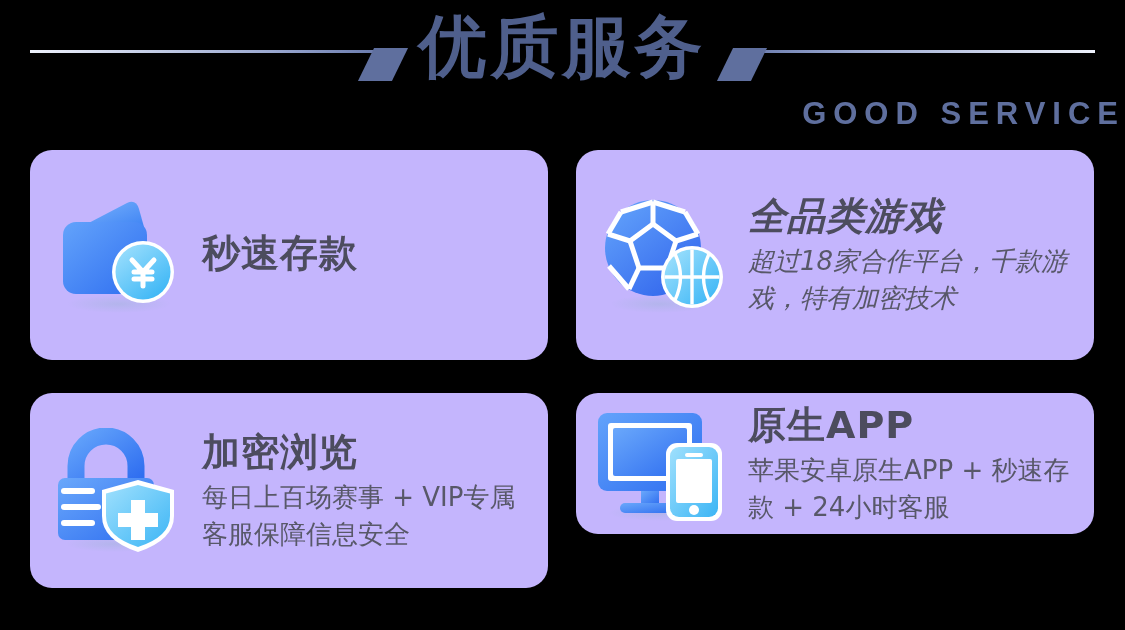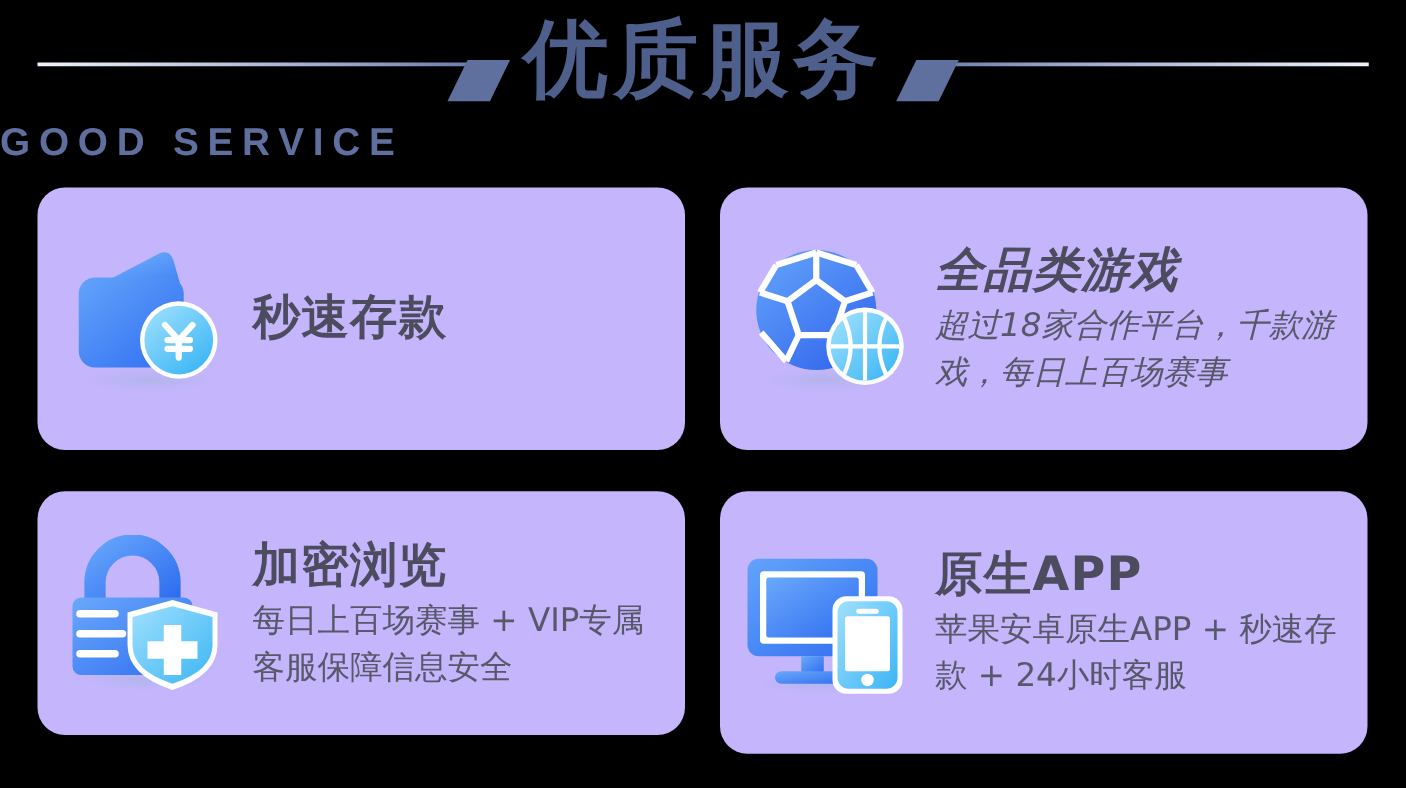--- a/index.html
+++ b/index.html
@@ -18,34 +18,34 @@
   .slash{position:absolute;top:48px;width:34px;height:33px;background:#5f6f9e;}
   .slash.l{left:366px;transform:skewX(-26deg);}
   .slash.r{right:366px;transform:skewX(-26deg);}
 
   .head-title{
     position:absolute;left:0;right:0;top:8px;text-align:center;
     font-size:68px;line-height:78px;font-weight:bold;color:#4f5f8c;
     letter-spacing:4px;font-family:Liberation Serif, serif;
   }
   .head-sub{
-    position:absolute;left:0;right:0;top:96px;text-align:left;
+    position:absolute;left:0;right:0;top:96px;text-align:right;
     font-size:31px;line-height:36px;font-weight:bold;color:#5f6f9e;
     letter-spacing:7px;
   }
 
   
   .card{
     position:absolute;background:#c4b5fd;border-radius:22px;overflow:hidden;
     display:flex;align-items:center;
   }
   .card.c1{left:30px;top:150px;width:518px;height:210px;}
   .card.c2{left:576px;top:150px;width:518px;height:210px;font-style:italic;}
   .card.c3{left:30px;top:393px;width:518px;height:195px;}
-  .card.c4{left:576px;top:393px;width:518px;height:210px;}
+  .card.c4{left:576px;top:393px;width:518px;height:141px;}
 
   .icon-wrap{
     width:172px;min-width:172px;height:100%;
     display:flex;align-items:center;justify-content:center;
   }
   .txt{padding-right:14px;}
   .c-title{
     font-size:38px;line-height:46px;font-weight:bold;color:#4c4c5e;
     font-family:"DejaVu Sans","Liberation Sans",sans-serif;
     letter-spacing:1px;margin-bottom:4px;
@@ -146,21 +146,21 @@
         <g stroke="#ffffff" stroke-width="3.4" fill="none">
           <path d="M96 55.5 L96 110.5"></path>
           <path d="M68.5 83 L123.5 83"></path>
           <path d="M79 60 q11 23 0 46"></path>
           <path d="M113 60 q-11 23 0 46"></path>
         </g>
       </svg>
     </div>
     <div class="txt">
       <div class="c-title">全品类游戏</div>
-      <div class="c-desc">超过18家合作平台，千款游戏，每日上百场赛事</div>
+      <div class="c-desc">超过18家合作平台，千款游戏，特有加密技术</div>
     </div>
   </div>
 
   <div class="card c3">
     <div class="icon-wrap">
       <svg width="128" height="126" viewBox="0 0 128 126">
         <defs>
           <linearGradient id="lg" x1="0" y1="0" x2="1" y2="1">
             <stop offset="0" stop-color="#63a3fb"></stop>
               <stop offset="1" stop-color="#2f6ef0"></stop>

